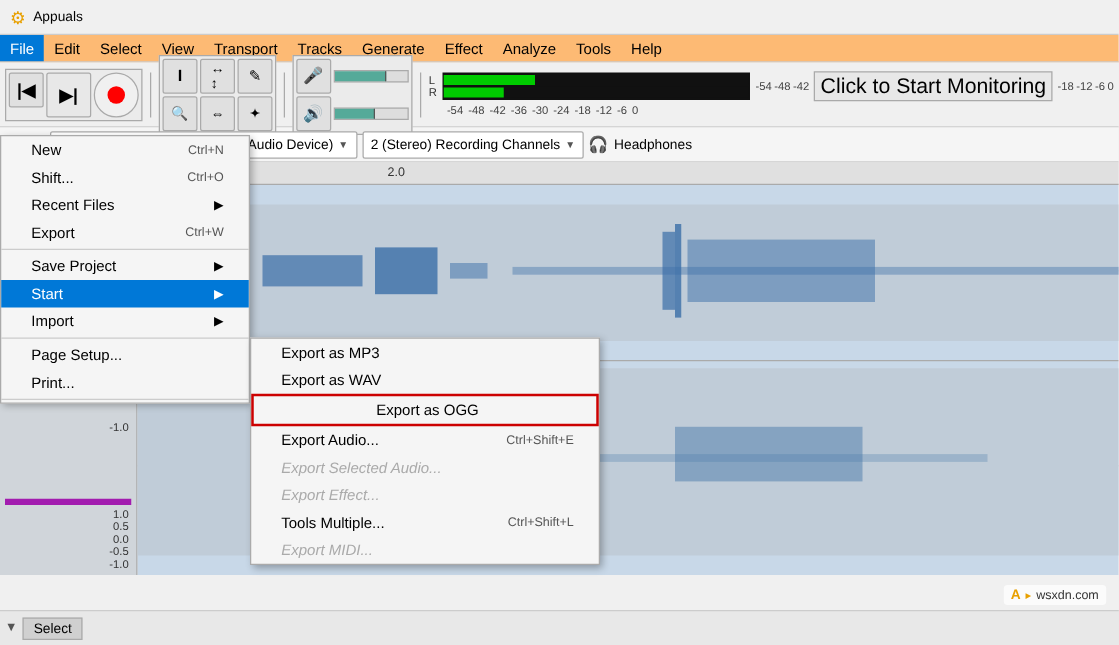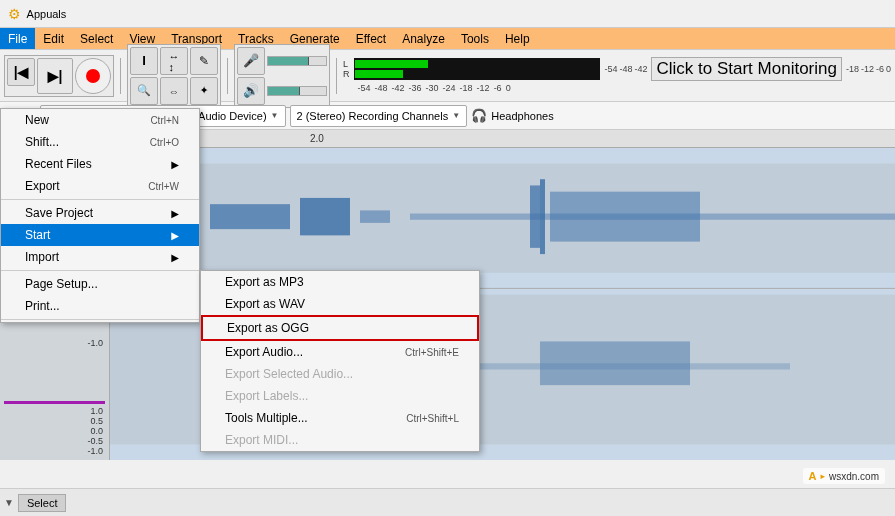--- a/index.html
+++ b/index.html
@@ -151,21 +151,21 @@
     }
     .dropdown-item {
       padding: 4px 20px 4px 24px;
       cursor: pointer;
       display: flex;
       justify-content: space-between;
       align-items: center;
       white-space: nowrap;
       font-size: 12px;
     }
-    .dropdown-item.disabled { color: #aaa; cursor: default; }
+    .dropdown-item.disabled { color: #aaa; cursor: default; font-style: italic; }
     .dropdown-item.highlighted {
       background: transparent;
       border: 2px solid #cc0000;
       color: #000;
     }
     .dropdown-item .shortcut { color: #555; font-size: 10px; margin-left: 20px; }
     .sub-arrow { font-size: 10px; }
     .menu-divider { height: 1px; background: #ccc; margin: 2px 0; }
 
     
@@ -378,21 +378,21 @@
   </div>
 
   <div class="y-axis">
     <div style="font-size:11px; font-weight:bold; color:#000; padding:2px;">(none)</div>
     <div style="font-size:9px; color:#555; padding-left:2px;">32-bit float</div>
     <div style="flex:1; display:flex; flex-direction:column; justify-content:space-around; padding:4px 2px;">
       <div style="font-size:9px; color:#333; text-align:right;">-0.5</div>
       <div style="font-size:9px; color:#333; text-align:right;">-1.0</div>
     </div>
 
-    <div style="border-top:3px solid #a21caf; padding-top:2px; font-size:9px; color:#333;">
+    <div style="border-top:5px solid #a21caf; padding-top:2px; font-size:9px; color:#333;">
       <div style="text-align:right; padding-right:2px;">1.0</div>
       <div style="text-align:right; padding-right:2px;">0.5</div>
       <div style="text-align:right; padding-right:2px;">0.0</div>
       <div style="text-align:right; padding-right:2px;">-0.5</div>
       <div style="text-align:right; padding-right:2px;">-1.0</div>
     </div>
   </div>
 
   <div class="waveform-area">
     <svg width="100%" height="100%">
@@ -473,32 +473,32 @@
     <div class="menu-divider"></div>
   </div>
 
   <div class="dropdown-menu" style="top: 140px; left: 200px; width: 280px;">
     <div class="dropdown-item">
       <span>Export as MP3</span>
     </div>
     <div class="dropdown-item">
       <span>Export as WAV</span>
     </div>
-    <div class="dropdown-item highlighted" style="border:2px solid #cc0000;">
+    <div class="dropdown-item highlighted" style="border:2px solid #cc0000;justify-content:center;">
       <span>Export as OGG</span>
     </div>
     <div class="dropdown-item">
       <span>Export Audio...</span>
       <span class="shortcut">Ctrl+Shift+E</span>
     </div>
     <div class="dropdown-item disabled">
       <span>Export Selected Audio...</span>
     </div>
     <div class="dropdown-item disabled">
-      <span>Export Labels...</span>
+      <span>Export Effect...</span>
     </div>
     <div class="dropdown-item">
       <span>Tools Multiple...</span>
       <span class="shortcut">Ctrl+Shift+L</span>
     </div>
     <div class="dropdown-item disabled">
       <span>Export MIDI...</span>
     </div>
   </div>
 

